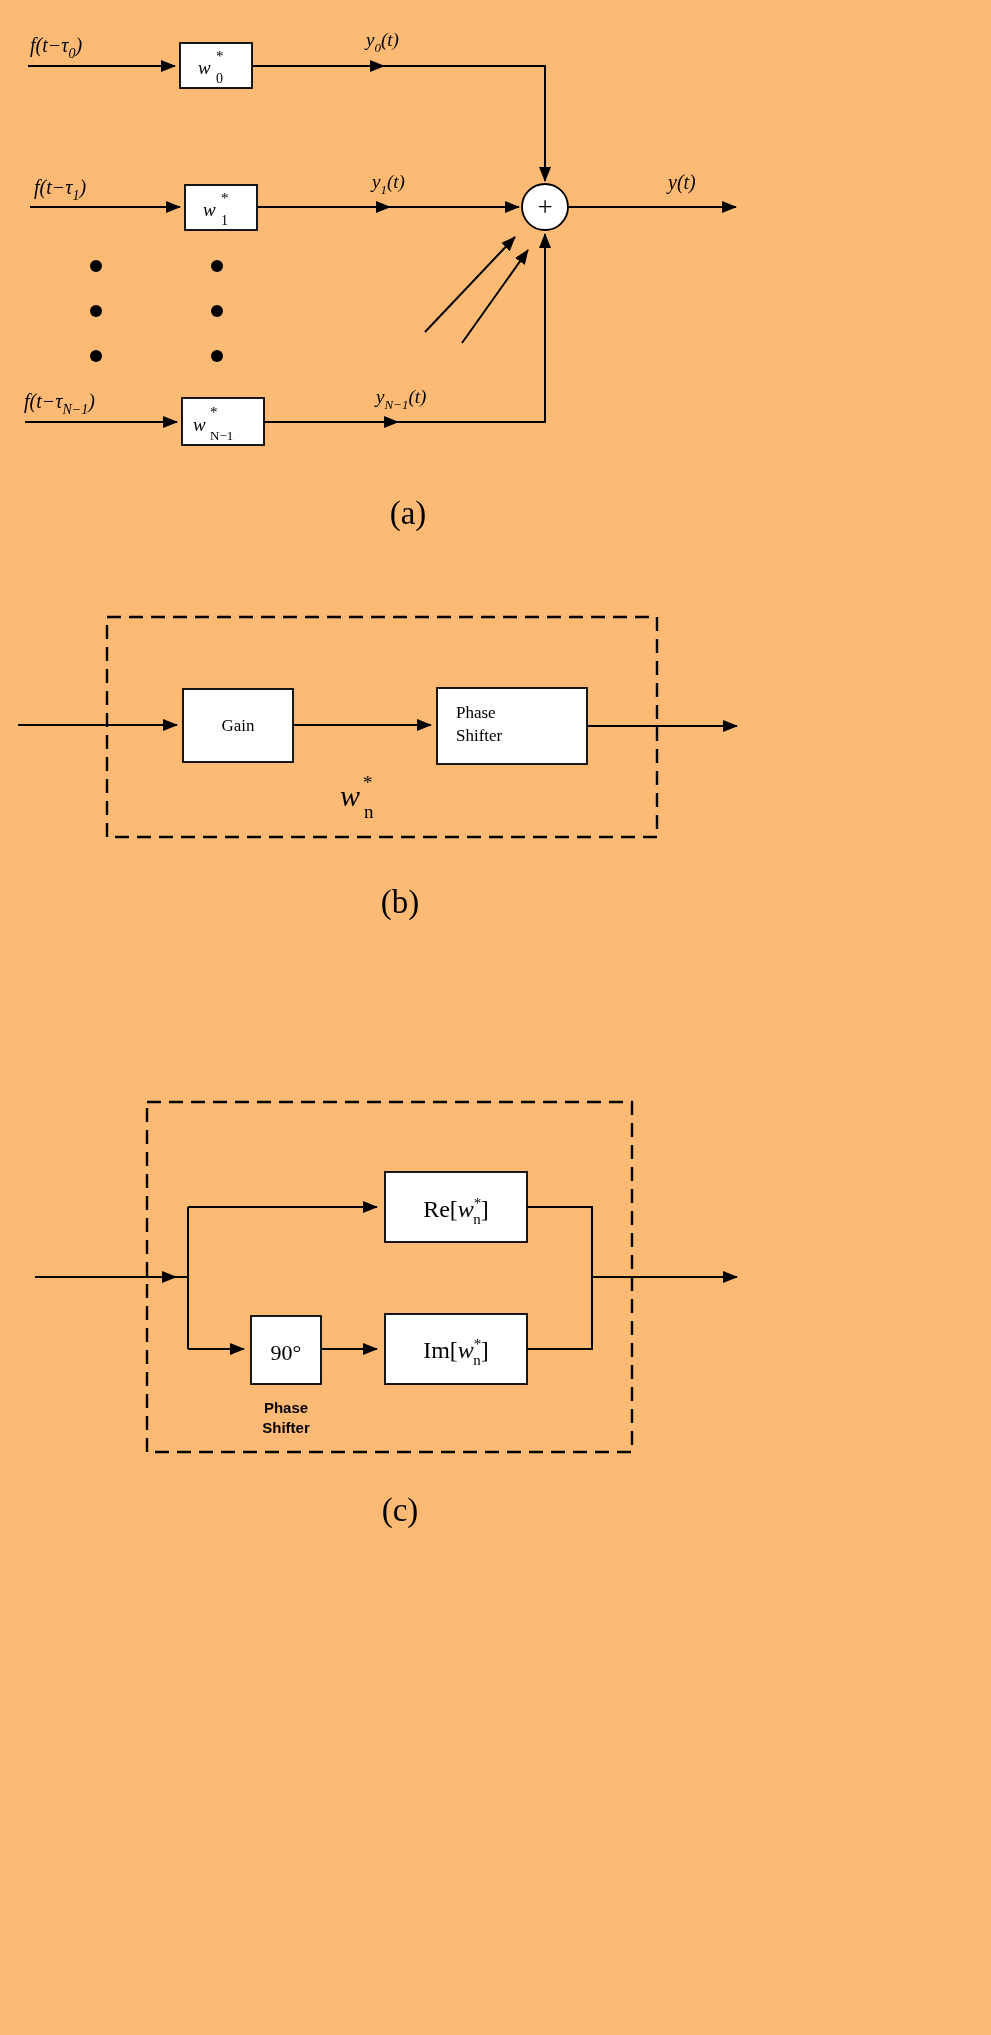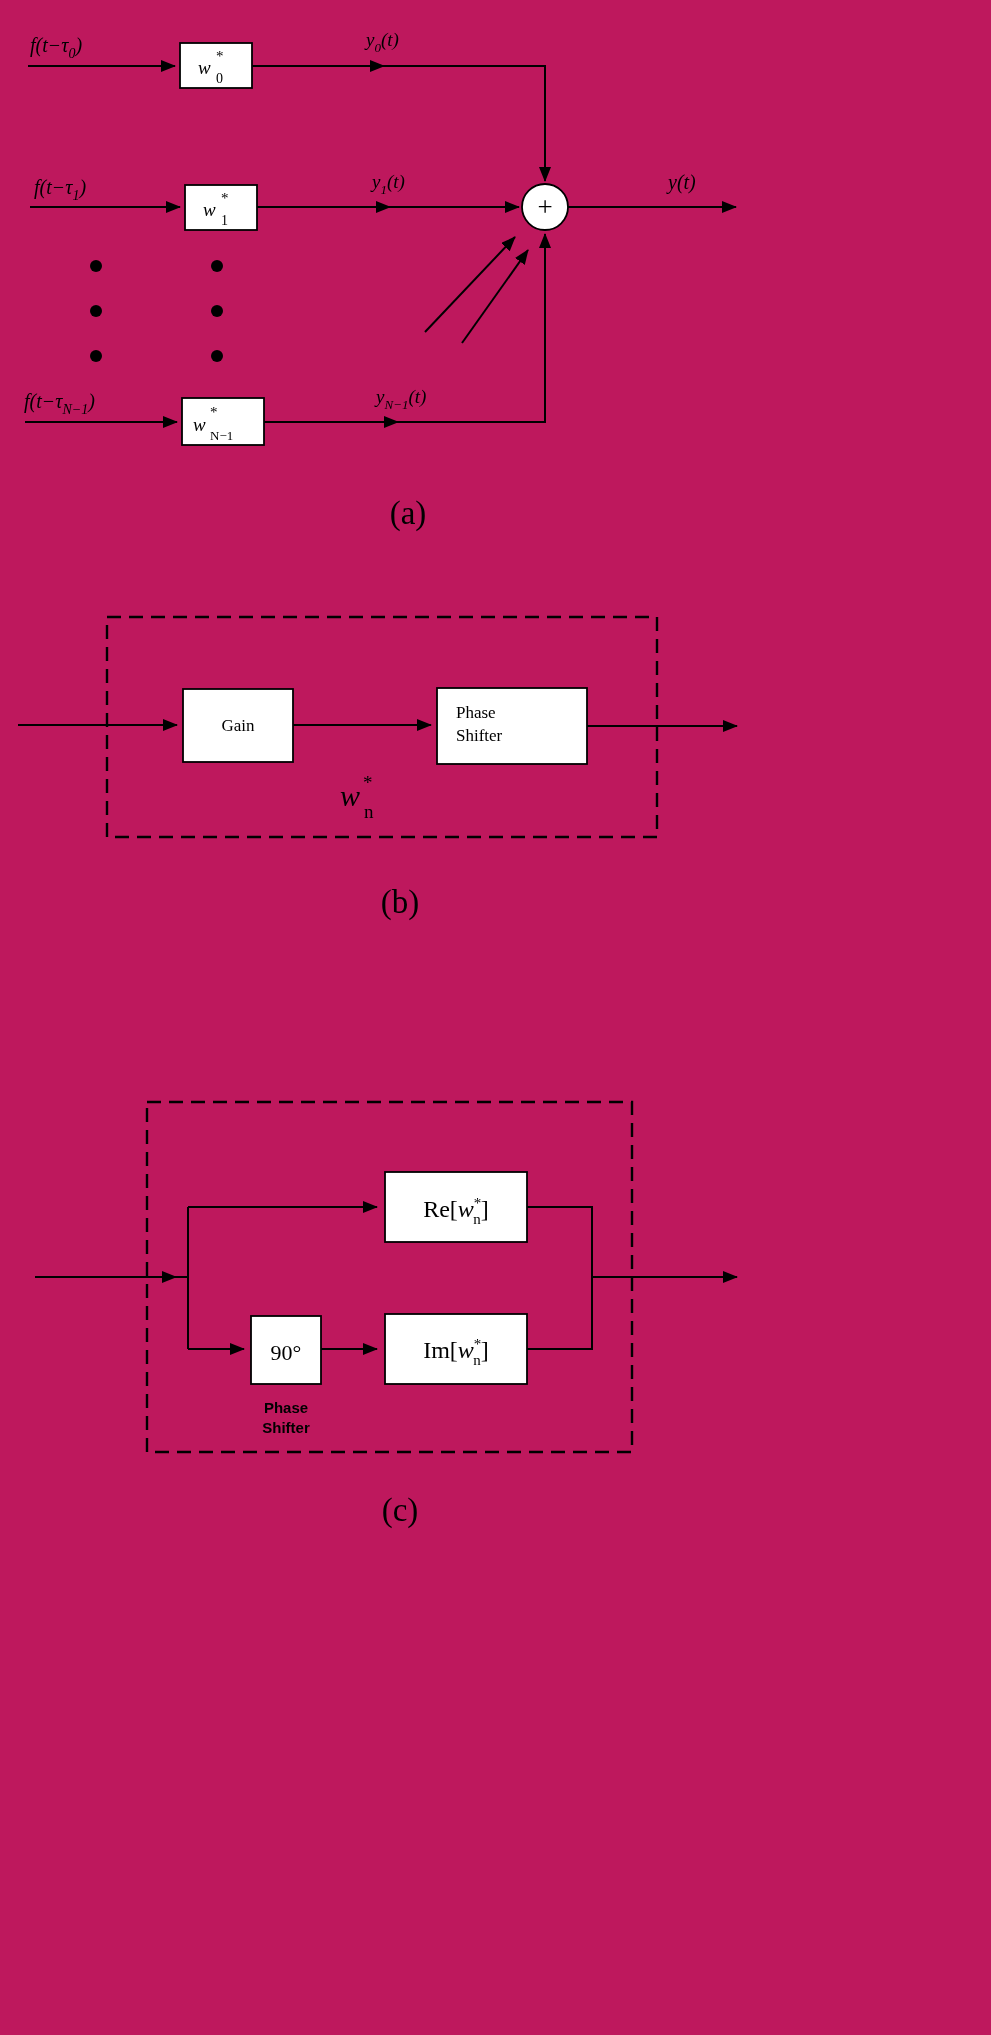--- a/index.html
+++ b/index.html
@@ -1,16 +1,16 @@
 <!DOCTYPE html>
 <html><head>
 <meta charset="utf-8">
 <style>
   html,body{margin:0;padding:0;background:#ffffff;}
-  .page{width:991px;height:2035px;background:#be185d;position:relative;}
+  .page{width:991px;height:2035px;background:#fdba74;position:relative;}
   svg{display:block;}
   .stroke{stroke:#000000;fill:none;stroke-width:2;}
   .box{fill:#ffffff;stroke:#000000;stroke-width:1.8;}
   .dashed{fill:none;stroke:#000000;stroke-width:2.4;stroke-dasharray:14 8;}
   .dot{fill:#000000;stroke:none;}
   text{fill:#000000;}
   .math{font-family:"Liberation Serif",serif;font-style:italic;}
   .roman{font-family:"Liberation Serif",serif;font-style:normal;}
   .sans-bold{font-family:"Liberation Sans",sans-serif;font-weight:bold;font-style:normal;}
 </style>

